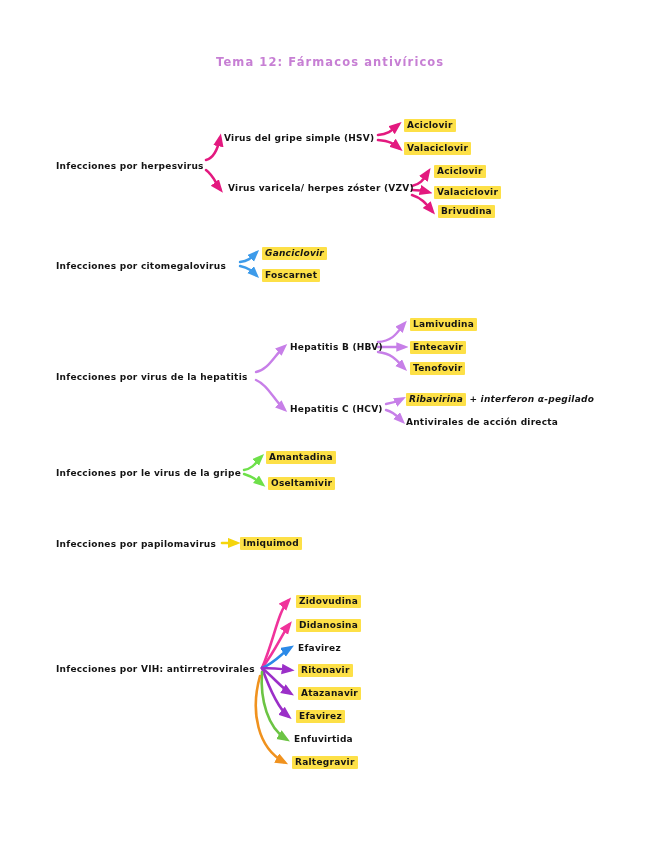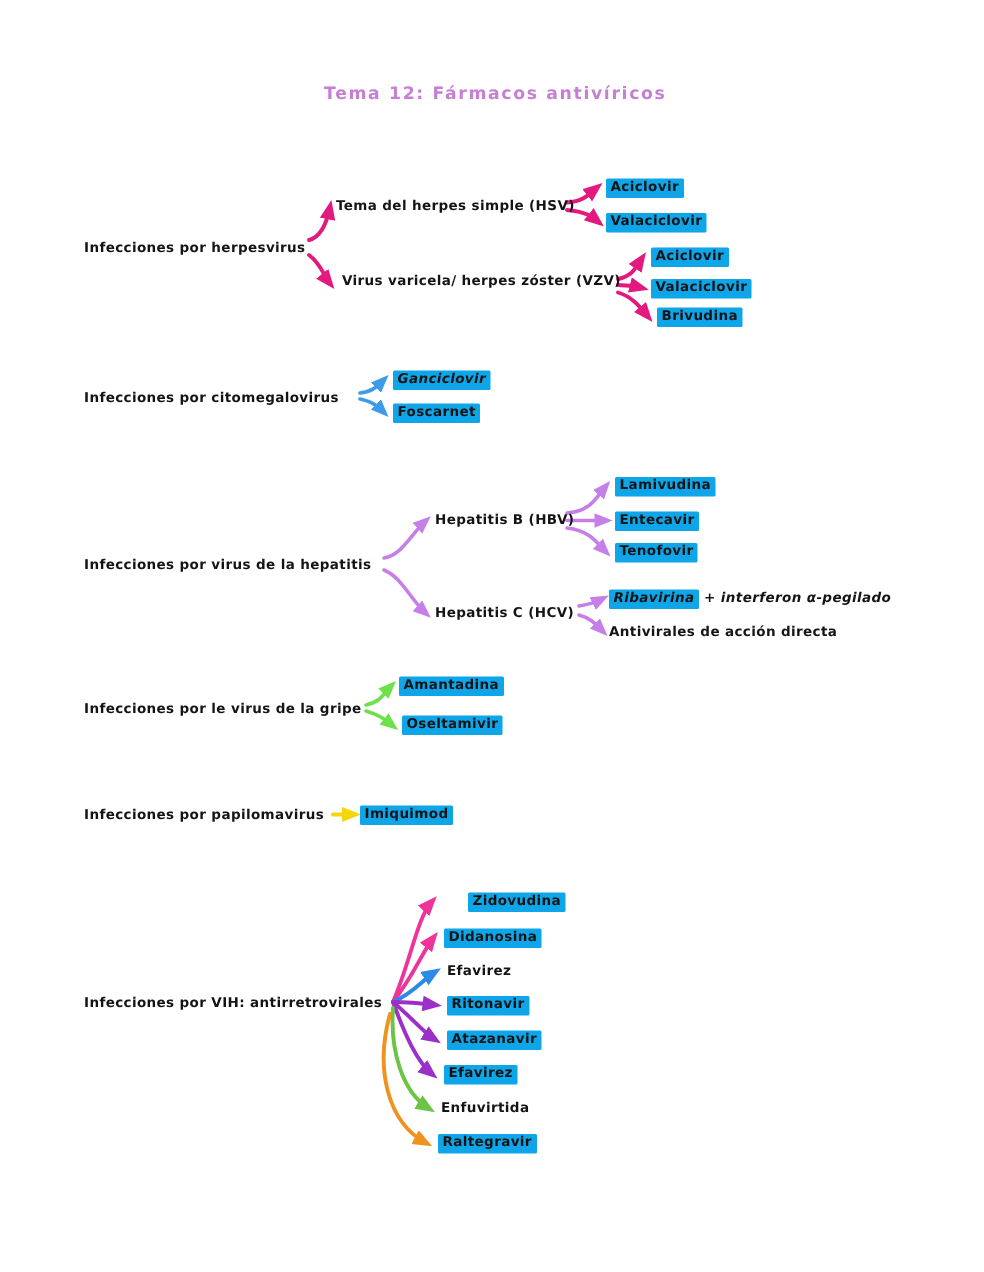--- a/index.html
+++ b/index.html
@@ -60,21 +60,21 @@
     font-weight: 600;
     letter-spacing: 0.25px;
   }
   .leaf {
     color: #141414;
     font-size: 9px;
     font-weight: 600;
     letter-spacing: 0.25px;
   }
   .hl {
-    background: #0ea5e9;
+    background: #fde047;
     padding: 1px 3px 1.5px 3px;
     border-radius: 1px;
   }
   .plain {
     background: transparent;
     padding: 1px 0 1.5px 0;
   }
   .leaf .tail {
     background: transparent;
   }
@@ -161,21 +161,21 @@
       <path d="M262,668 C270,690 278,708 288,716" stroke="#9b2fc8" marker-end="url(#ah-vio)"></path>
       <path d="M262,672 C260,700 268,728 286,739" stroke="#6cc444" marker-end="url(#ah-green2)"></path>
       <path d="M260,676 C250,712 258,748 284,762" stroke="#f0921e" marker-end="url(#ah-orange)"></path>
     </g>
   </svg>
 
   <div class="node doc-title" style="left:216px; top:55px;">Tema 12: Fármacos antivíricos</div>
 
 
   <div class="node root-label" style="left:56px; top:161px;">Infecciones por herpesvirus</div>
-  <div class="node mid-label" style="left:224px; top:133px;">Tema del herpes simple (HSV)</div>
+  <div class="node mid-label" style="left:224px; top:133px;">Virus del gripe simple (HSV)</div>
   <div class="node mid-label" style="left:228px; top:183px;">Virus varicela/ herpes zóster (VZV)</div>
 
   <div class="node leaf" style="left:404px; top:120px;">
     <span class="hl">Aciclovir</span>
   </div>
   <div class="node leaf" style="left:404px; top:143px;">
     <span class="hl">Valaciclovir</span>
   </div>
 
   <div class="node leaf" style="left:434px; top:166px;">
@@ -225,21 +225,21 @@
     <span class="hl">Oseltamivir</span>
   </div>
 
   <div class="node root-label" style="left:56px; top:539px;">Infecciones por papilomavirus</div>
   <div class="node leaf" style="left:240px; top:538px;">
     <span class="hl">Imiquimod</span>
   </div>
 
   <div class="node root-label" style="left:56px; top:664px;">Infecciones por VIH: antirretrovirales</div>
 
-  <div class="node leaf" style="left:312px; top:596px;">
+  <div class="node leaf" style="left:296px; top:596px;">
     <span class="hl">Zidovudina</span>
   </div>
   <div class="node leaf" style="left:296px; top:620px;">
     <span class="hl">Didanosina</span>
   </div>
   <div class="node leaf" style="left:298px; top:643px;">
     <span class="plain">Efavirez</span>
   </div>
   <div class="node leaf" style="left:298px; top:665px;">
     <span class="hl">Ritonavir</span>

